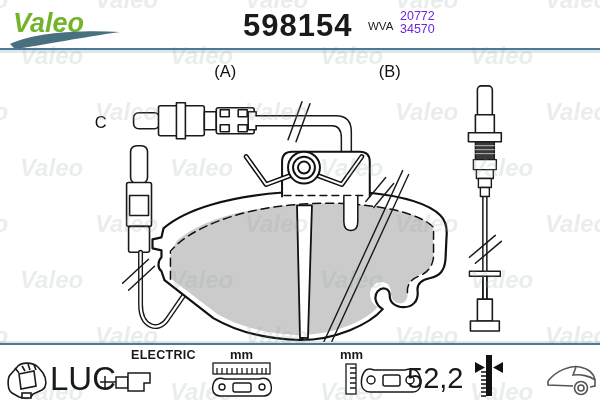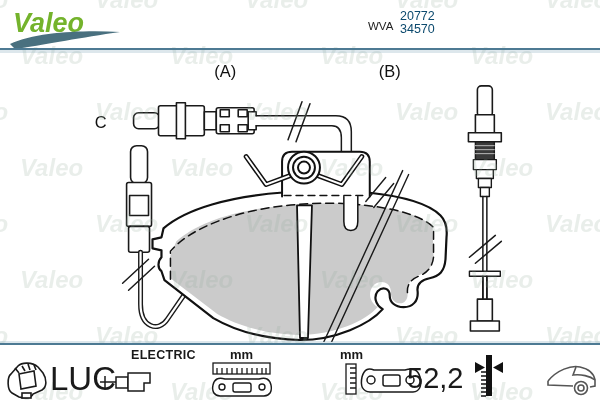--- a/index.html
+++ b/index.html
@@ -20,21 +20,21 @@
     white-space:nowrap;
   }
 
   
   #header{position:absolute;left:0;top:0;width:600px;height:48px;z-index:3;
     border-bottom:2px solid var(--divider-blue,#4d7a93);
     box-shadow:0 3px 0 rgba(120,160,180,.25);}
   #logo{position:absolute;left:8px;top:4px;width:118px;height:44px;}
   #part-number{position:absolute;left:243px;top:8px;font-weight:bold;font-size:31px;letter-spacing:1px;}
   #wva-label{position:absolute;left:368px;top:20px;font-size:11.5px;color:#222;}
-  #wva-numbers{position:absolute;left:400px;top:10px;font-size:12.5px;line-height:13px;color:#0c4a6e;}
+  #wva-numbers{position:absolute;left:400px;top:10px;font-size:12.5px;line-height:13px;color:#6d28d9;}
 
   
   #drawing{position:absolute;left:0;top:50px;width:600px;height:292px;z-index:1;}
   #drawing text{font-family:"Liberation Sans", sans-serif;}
 
   
   #footer{position:absolute;left:0;top:343px;width:600px;height:57px;z-index:3;
     border-top:2px solid var(--divider-blue,#4d7a93);
     box-shadow:0 -2px 0 rgba(120,160,180,.25);}
   .leg-label{position:absolute;font-weight:bold;font-size:12.5px;letter-spacing:.3px;white-space:nowrap;}
@@ -84,20 +84,21 @@
       <span class="wm-tile" style="left: 170px; top: 378px;">Valeo</span>
       <span class="wm-tile" style="left: 320px; top: 378px;">Valeo</span>
       <span class="wm-tile" style="left: 470px; top: 378px;">Valeo</span>
     </div>
 
   <div id="header">
     <svg id="logo" viewBox="0 0 118 44">
       <text x="5" y="28" font-style="italic" font-weight="bold" font-size="27" fill="var(--brand-green)">Valeo</text>
       <path d="M 2 40 C 28 28 75 26 112 28 C 70 34 30 42 7 45 Z" fill="var(--swoosh-blue)"></path>
     </svg>
+    <div id="part-number">598154</div>
     <div id="wva-label">WVA</div>
     <div id="wva-numbers">
       <div>20772</div>
       <div>34570</div>
     </div>
   </div>
 
   <svg id="drawing" viewBox="0 50 600 293" stroke-linecap="round" stroke-linejoin="round">
 
     <text x="225" y="77" font-size="16.5" text-anchor="middle" fill="#111">(A)</text>

